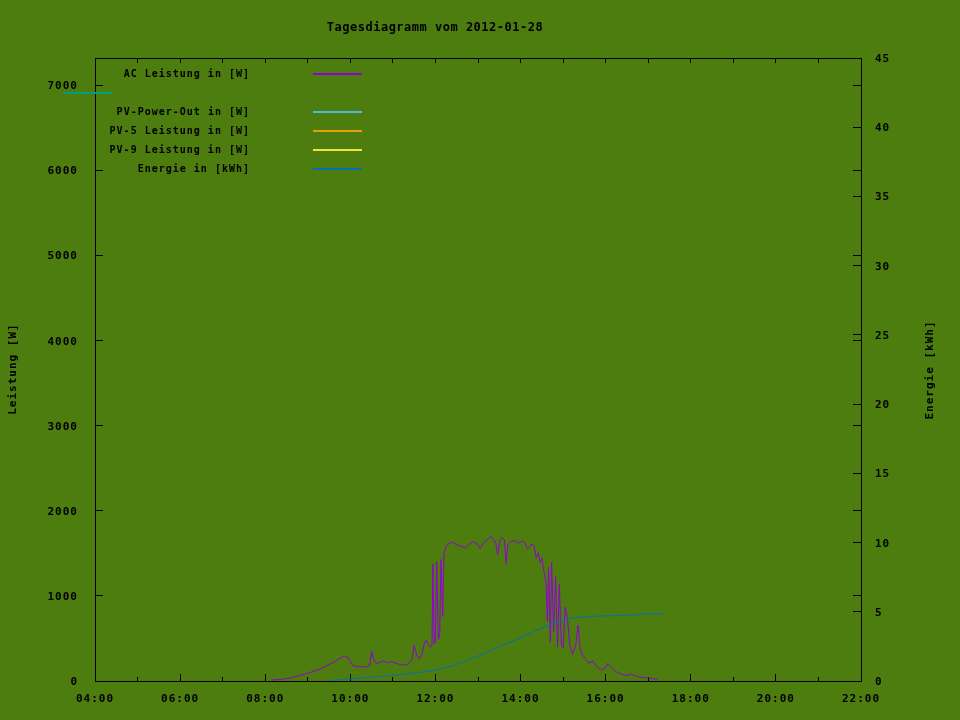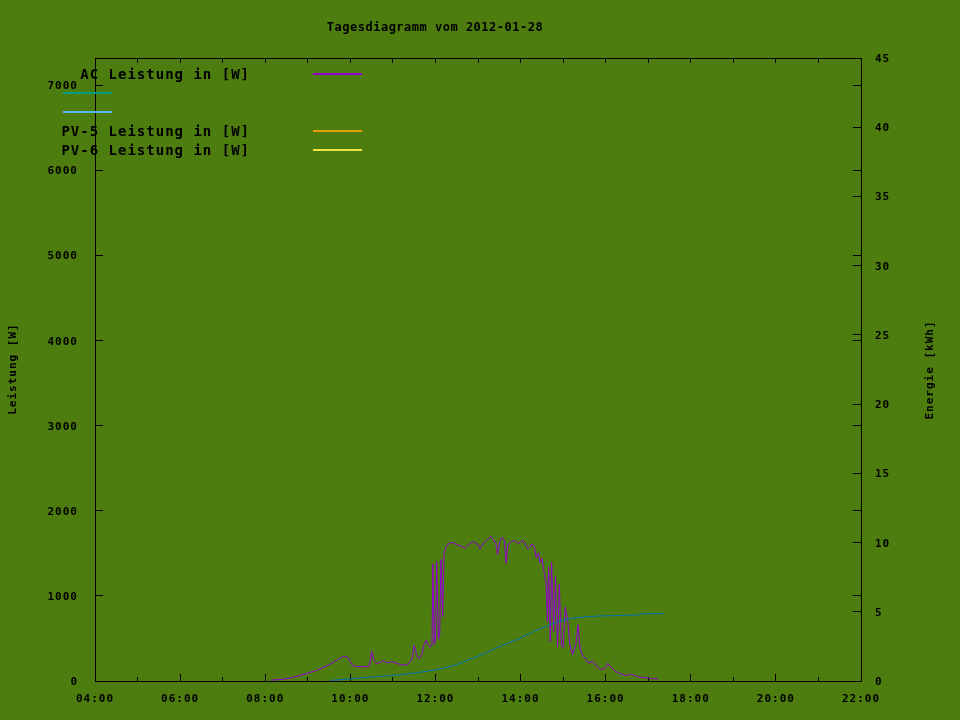--- a/index.html
+++ b/index.html
@@ -15,21 +15,21 @@
     position:absolute;width:220px;height:16px;text-align:center;
     font-size:11px;font-weight:bold;letter-spacing:1px;
     transform:rotate(-90deg);
   }
   #left-axis-title{left:-96px;top:361px;}
   #right-axis-title{left:821px;top:362px;}
   #plot-svg{position:absolute;left:0;top:0;}
   #legend{position:absolute;top:64px;left:0;width:370px;}
   .legend-row{display:flex;align-items:center;height:19px;}
   .legend-label{
-    width:250px;text-align:right;font-size:14px;font-weight:bold;
+    width:250px;text-align:right;font-size:10px;font-weight:bold;
     letter-spacing:1px;white-space:pre;
   }
   .legend-swatch{margin-left:63px;width:49px;height:2px;}
 </style>
 </head>
 <body>
 
 <div id="chart-root">
   <div id="chart-title">Tagesdiagramm vom 2012-01-28</div>
   <div id="left-axis-title" class="axis-title">Leistung [W]</div>
@@ -133,24 +133,29 @@
     </svg>
   <div id="legend">
       <div class="legend-row">
         <div class="legend-label">AC Leistung in [W]</div>
         <div class="legend-swatch" style="background: rgb(148, 0, 211);"></div>
       </div>
       <div class="legend-row">
         <div class="legend-swatch" style="background: rgb(0, 158, 128);"></div>
       </div>
       <div class="legend-row">
+        <div class="legend-label">PV-Power-Out in [W]</div>
         <div class="legend-swatch" style="background: rgb(86, 180, 233);"></div>
       </div>
       <div class="legend-row">
         <div class="legend-label">PV-5 Leistung in [W]</div>
         <div class="legend-swatch" style="background: rgb(230, 159, 0);"></div>
       </div>
       <div class="legend-row">
-        <div class="legend-label">PV-6 Leistung in [W]</div>
+        <div class="legend-label">PV-9 Leistung in [W]</div>
         <div class="legend-swatch" style="background: rgb(240, 228, 66);"></div>
+      </div>
+      <div class="legend-row">
+        <div class="legend-label">Energie in [kWh]</div>
+        <div class="legend-swatch" style="background: rgb(0, 114, 178);"></div>
       </div>
     </div>
 </div>
 
 </body></html>

